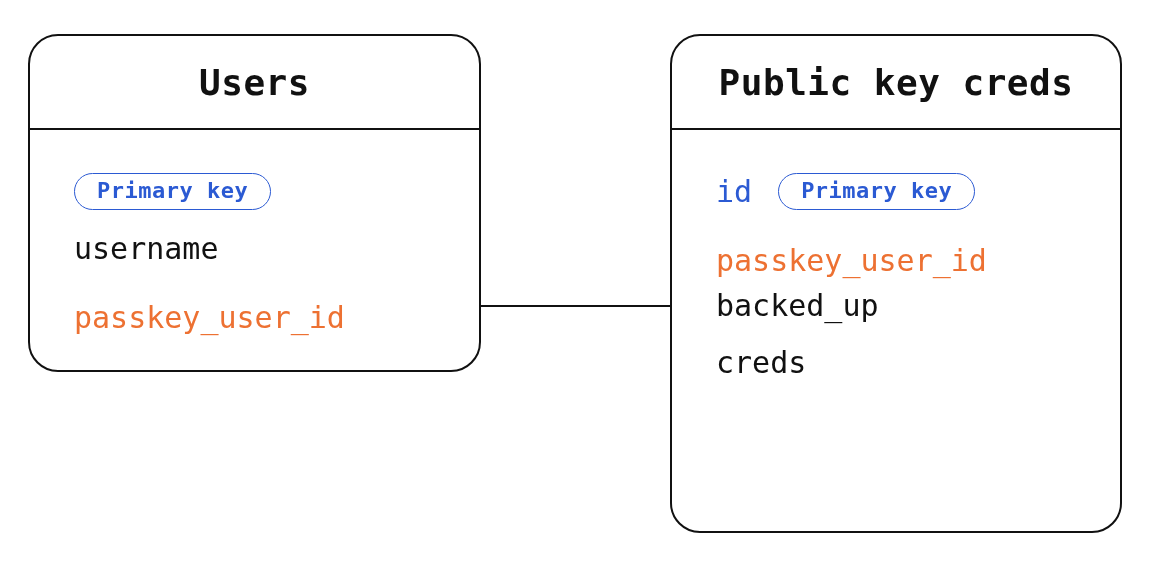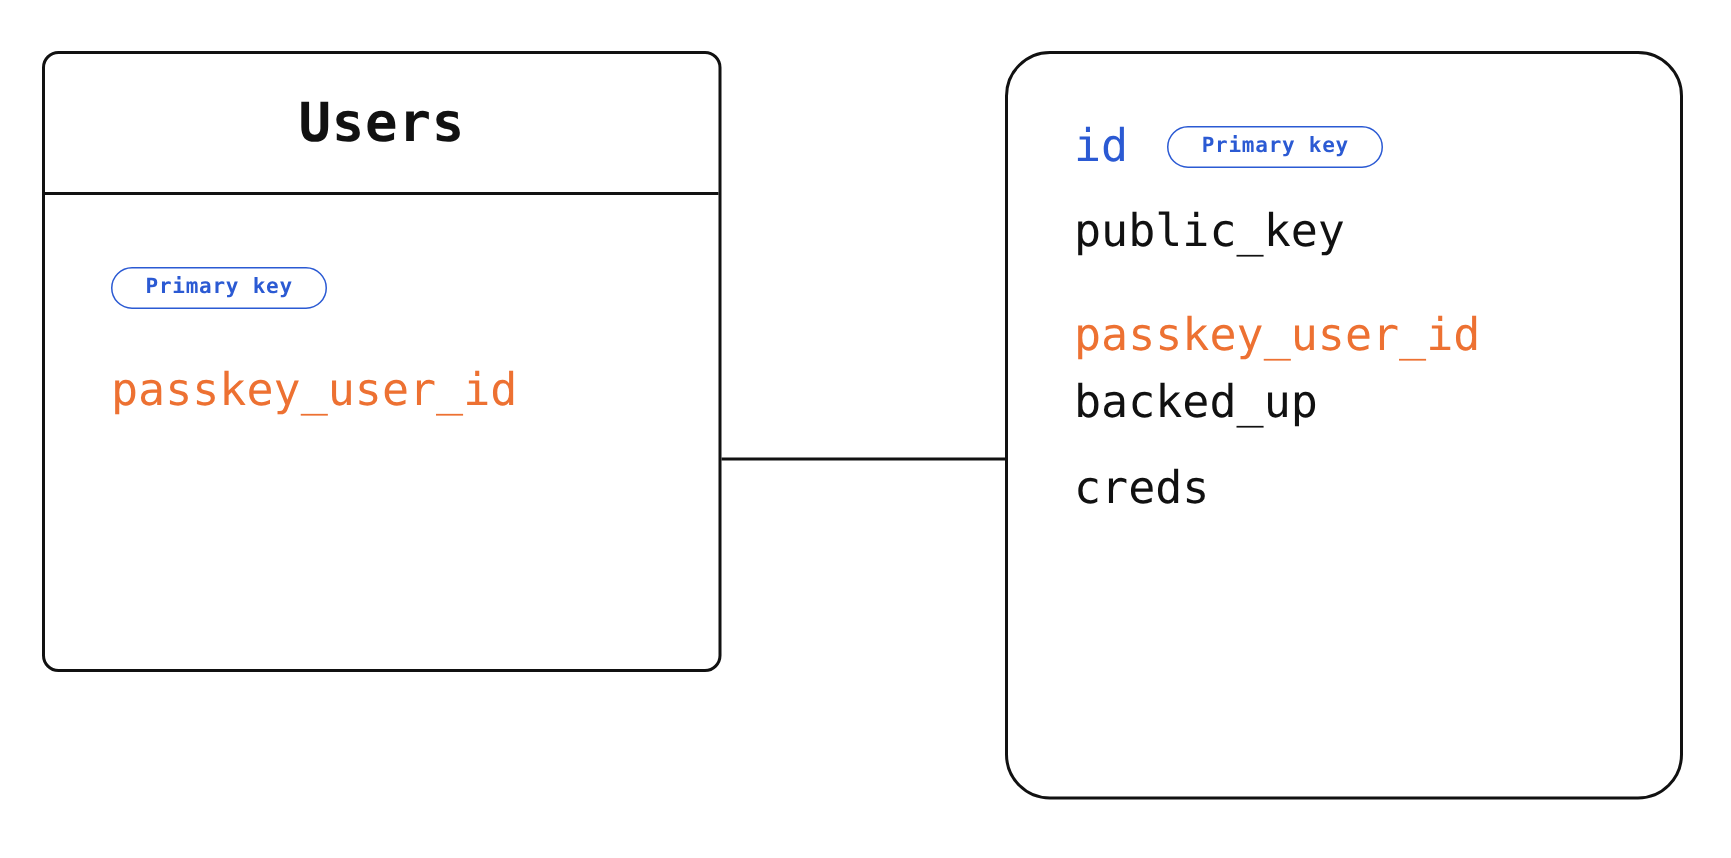--- a/index.html
+++ b/index.html
@@ -22,21 +22,21 @@
     overflow:hidden;
   }
   .table-card{
     position:absolute;
     background:var(--bg);
     border:2px solid var(--stroke);
     border-radius:30px;
   }
   .card-users{
     left:28px; top:34px;
-    width:453px; height:414px;border-radius:11px;
+    width:453px; height:338px;
   }
   .card-pkc{
     left:670px; top:34px;
     width:452px; height:499px;
   }
   .card-header{
     height:94px;
     display:flex;
     align-items:center;
     justify-content:center;
@@ -61,21 +61,21 @@
   }
   .field-blue{color:var(--blue);}
   .field-orange{color:var(--orange);margin-top:24px;}
   .pk-badge{
     display:inline-flex;
     align-items:center;
     justify-content:center;
     border:1.5px solid var(--blue);
     border-radius:999px;
     color:var(--blue);
-    font-size:14px;
+    font-size:22px;
     font-weight:bold;
     letter-spacing:0.5px;
     padding:4px 22px 6px 22px;
   }
   .relation-line{
     position:absolute;
     left:481px;
     top:305px;
     width:189px;
     height:2px;
@@ -89,35 +89,38 @@
 
   <div class="table-card card-users">
     <div class="card-header">
       <div class="card-title">Users</div>
     </div>
     <div class="card-body">
       <div class="field-row">
         <span class="pk-badge">Primary key</span>
       </div>
       <div class="field-row">
+        <span>username</span>
+      </div>
+      <div class="field-row">
         <span class="field-orange">passkey_user_id</span>
       </div>
     </div>
   </div>
 
   <div class="relation-line"></div>
 
   <div class="table-card card-pkc">
+    <div class="card-header">
+      <div class="card-title">Public key creds</div>
+    </div>
     <div class="card-body">
       <div class="field-row">
         <span class="field-blue">id</span>
         <span class="pk-badge">Primary key</span>
-      </div>
-      <div class="field-row">
-        <span>public_key</span>
       </div>
       <div class="field-row">
         <span class="field-orange">passkey_user_id</span>
       </div>
       <div class="field-row">
         <span>backed_up</span>
       </div>
       <div class="field-row">
         <span>creds</span>
       </div>

